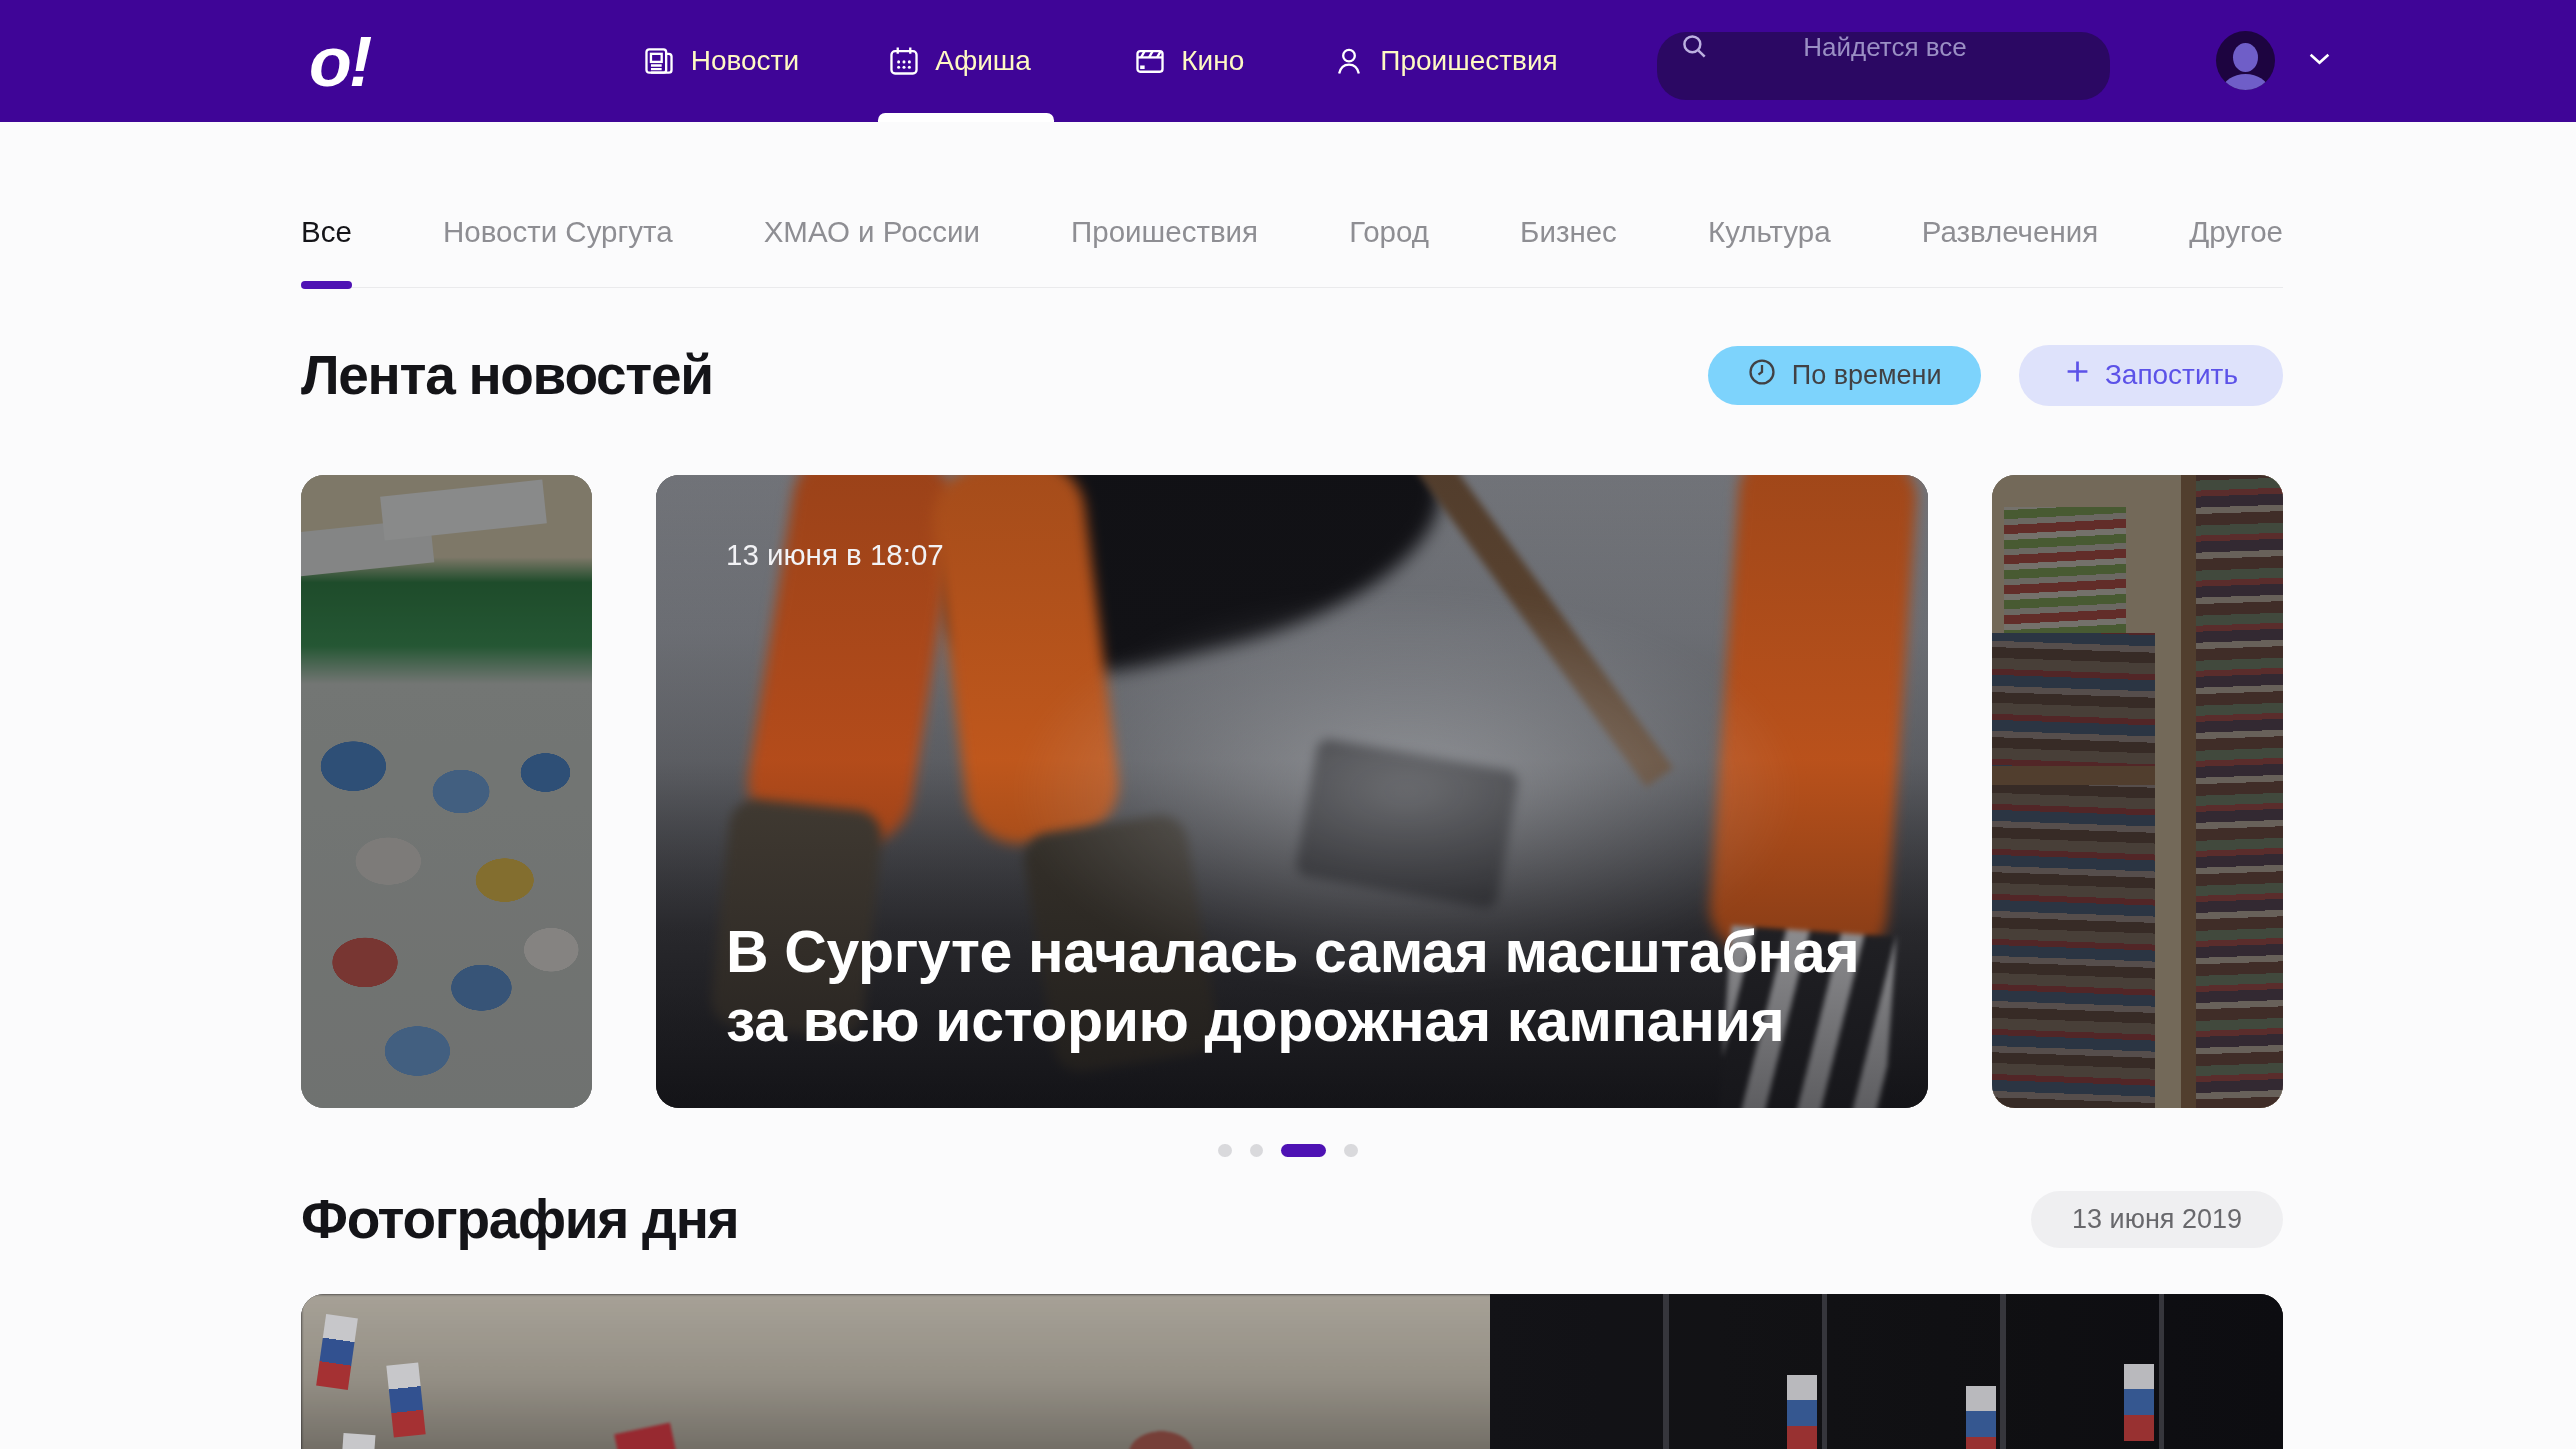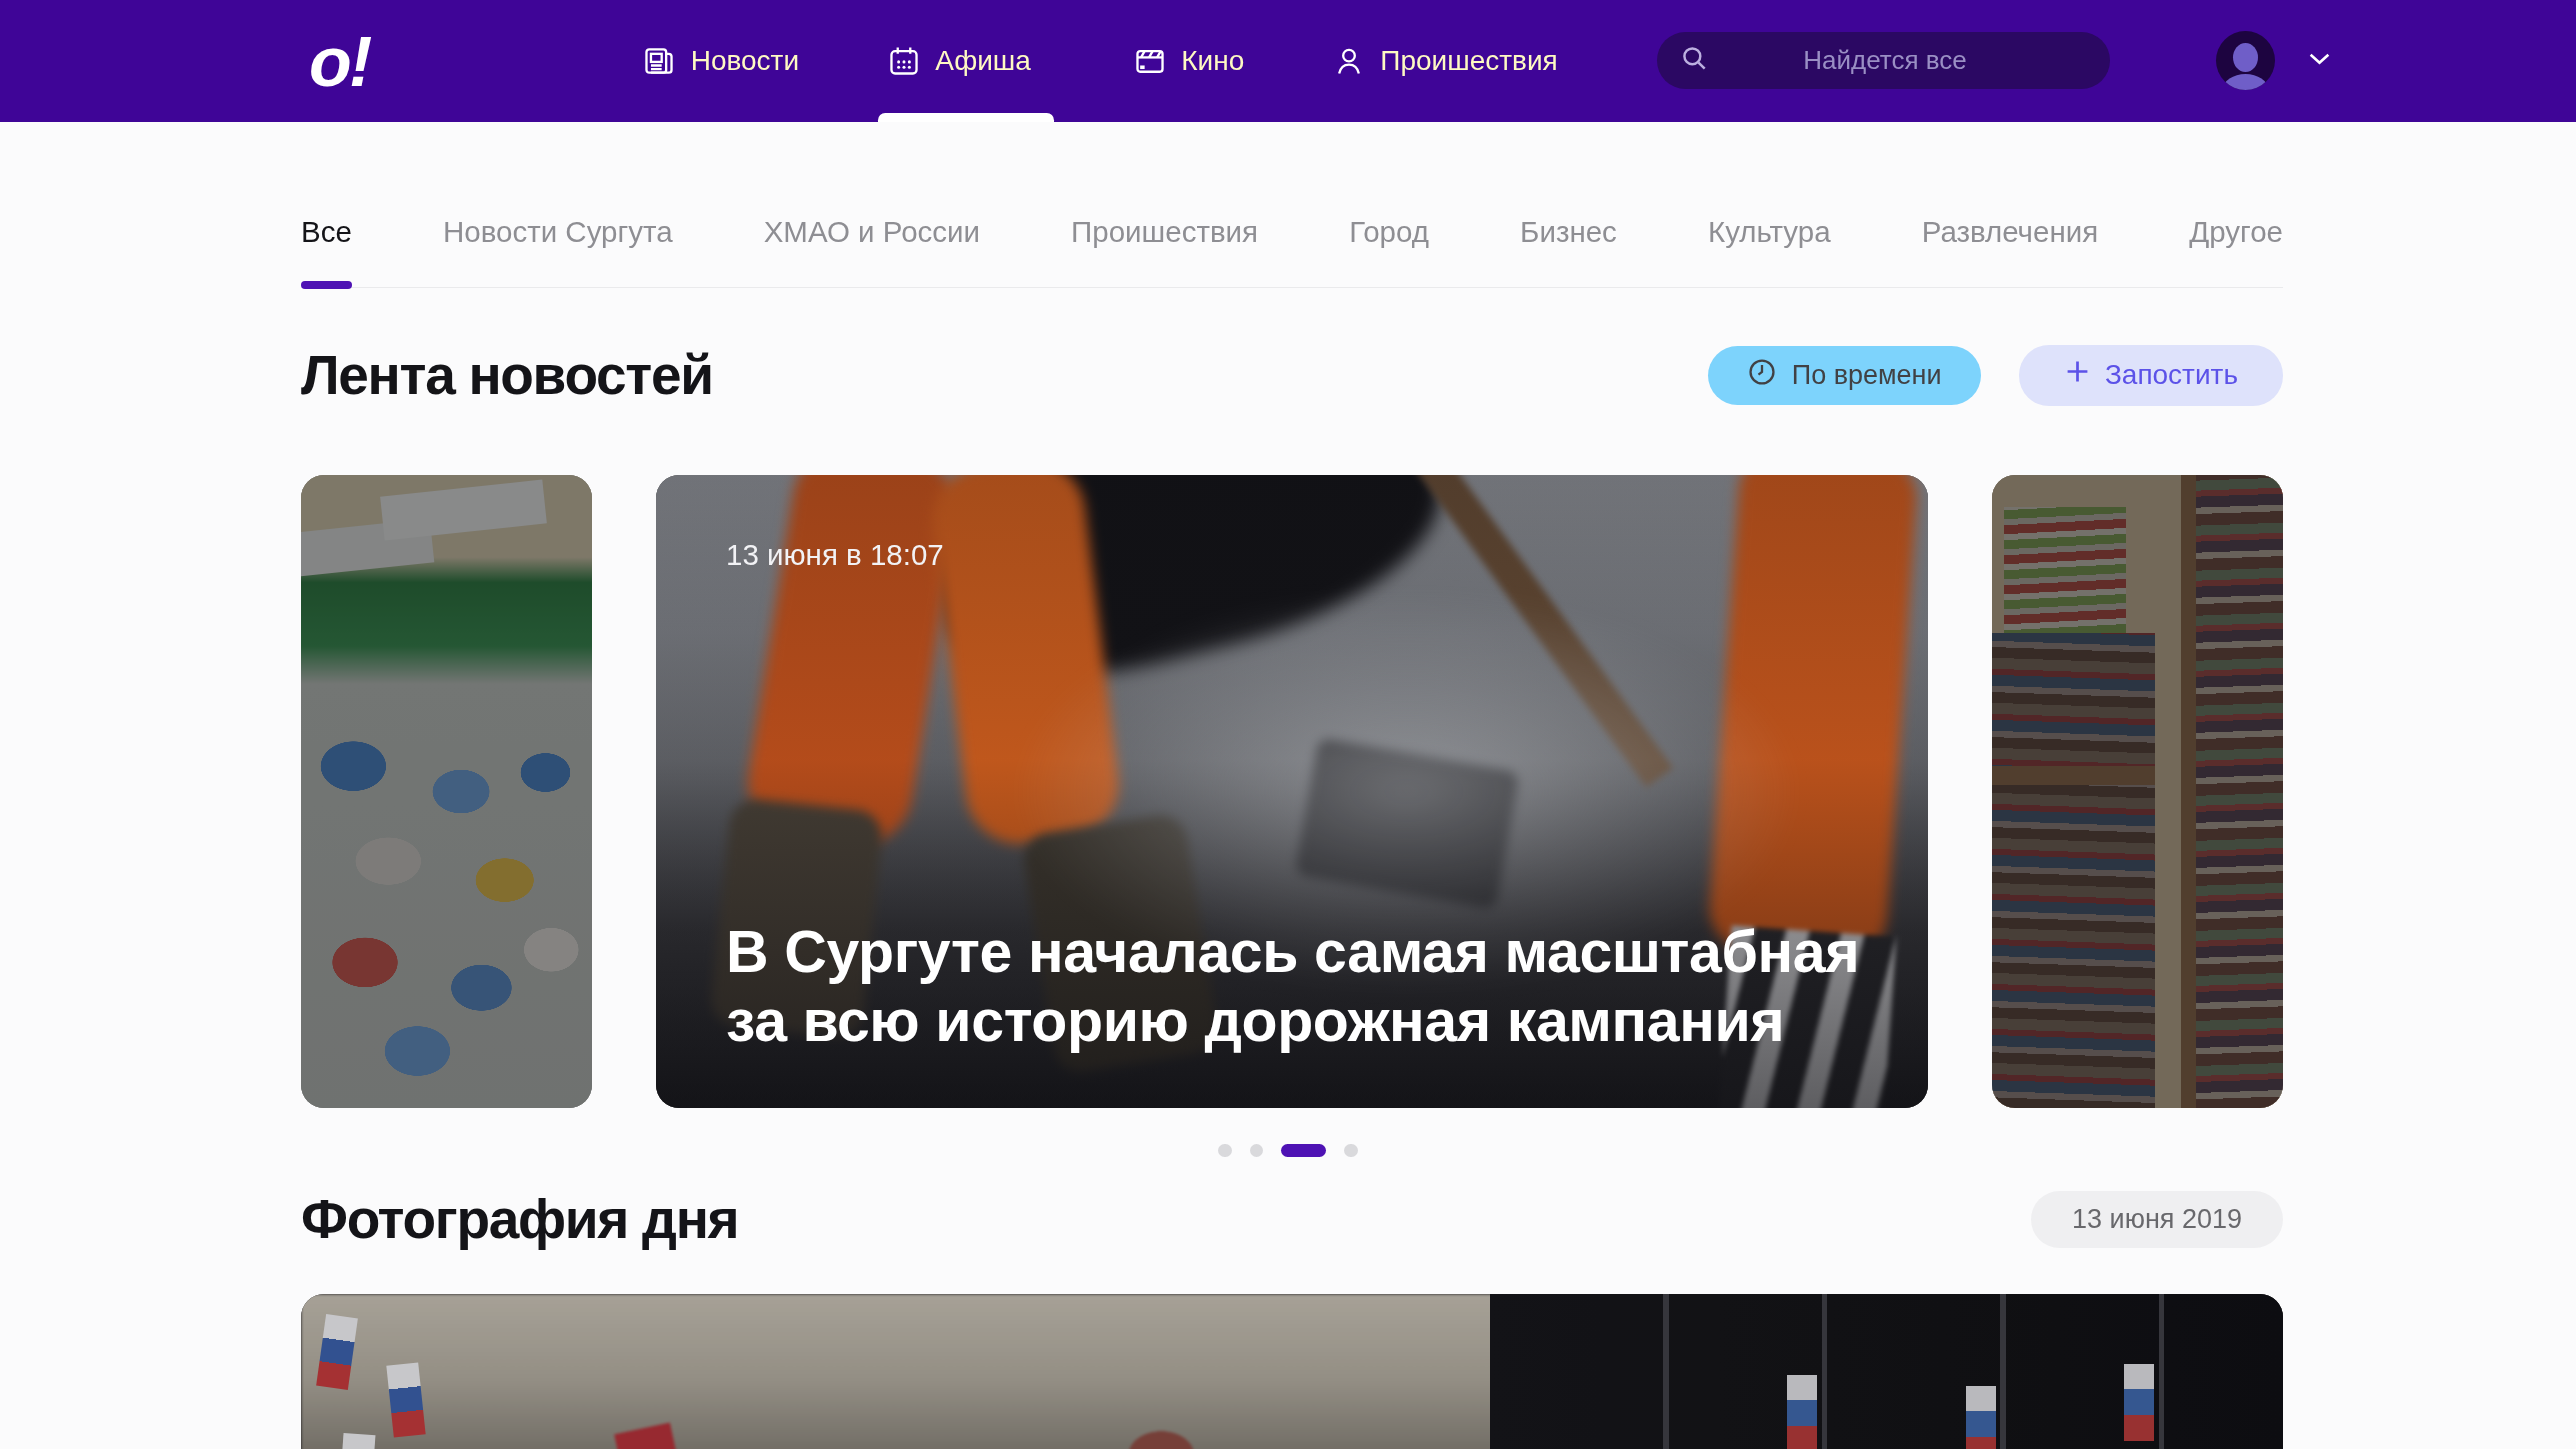--- a/index.html
+++ b/index.html
@@ -9,22 +9,22 @@
   
   .hdr { position:relative; width:100%; height:122px; background:#3F0597; }
   .logo { position:absolute; left:309px; top:21.5px; color:#fff; font-size:70px;
           font-weight:800; font-style:italic; letter-spacing:-2.7px; cursor:pointer; }
   .nav { position:absolute; left:637px; top:0; height:122px; display:flex; align-items:center; gap:77px; }
   .nav-item { position:relative; height:122px; display:flex; align-items:center; gap:14.3px;
               color:#fef9c3; font-size:28px; cursor:pointer; padding:0 5.4px; }
   .nav-item svg { display:block; }
   .nav-item.active::after { content:""; position:absolute; left:-3.6px; right:-3.6px; bottom:0;
               height:9px; background:#fff; border-radius:7.2px 7.2px 0 0; }
-  .search { position:absolute; left:1657px; top:32px; width:453px; height:57px;
-            background:#2B0863; border-radius:29px; display:flex; align-items:center; padding:0 23px; }
+  .search { position:absolute; left:1657px; top:32px; width:453px; height:68px;
+            background:#2B0863; border-radius:29px; display:flex; align-items:flex-start; padding:0 23px; }
   .search input { flex:1; background:transparent; border:none; outline:none; text-align:center;
             font-size:26px; color:#CFC6EA; font-family:"Liberation Sans", sans-serif; padding-right:27px; }
   .search input::placeholder { color:#9A8FC4; }
   .avatar { position:absolute; left:2216px; top:31px; width:59px; height:59px; border-radius:50%;
             background:#1D0440; overflow:hidden; cursor:pointer; }
   .avatar .head { position:absolute; left:17px; top:11.6px; width:25px; height:29px; border-radius:50%; background:#6F5EC8; }
   .avatar .body { position:absolute; left:7.2px; top:43px; width:45px; height:30px; border-radius:50%; background:#6F5EC8; }
   .chev { position:absolute; left:2308px; top:52px; cursor:pointer; }
 
   

